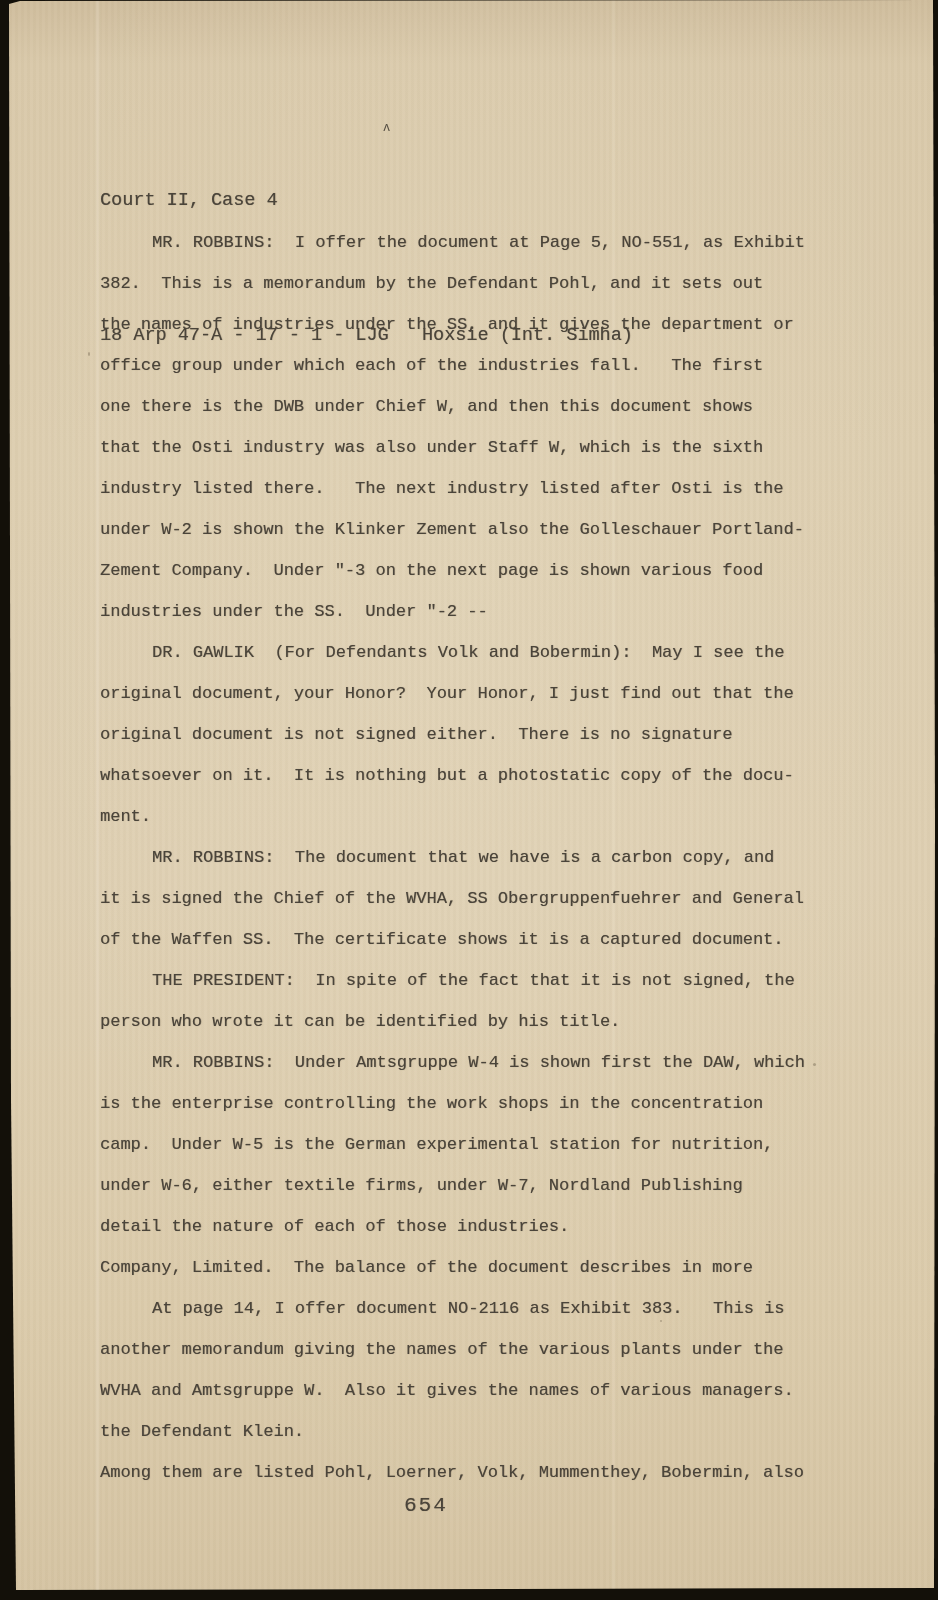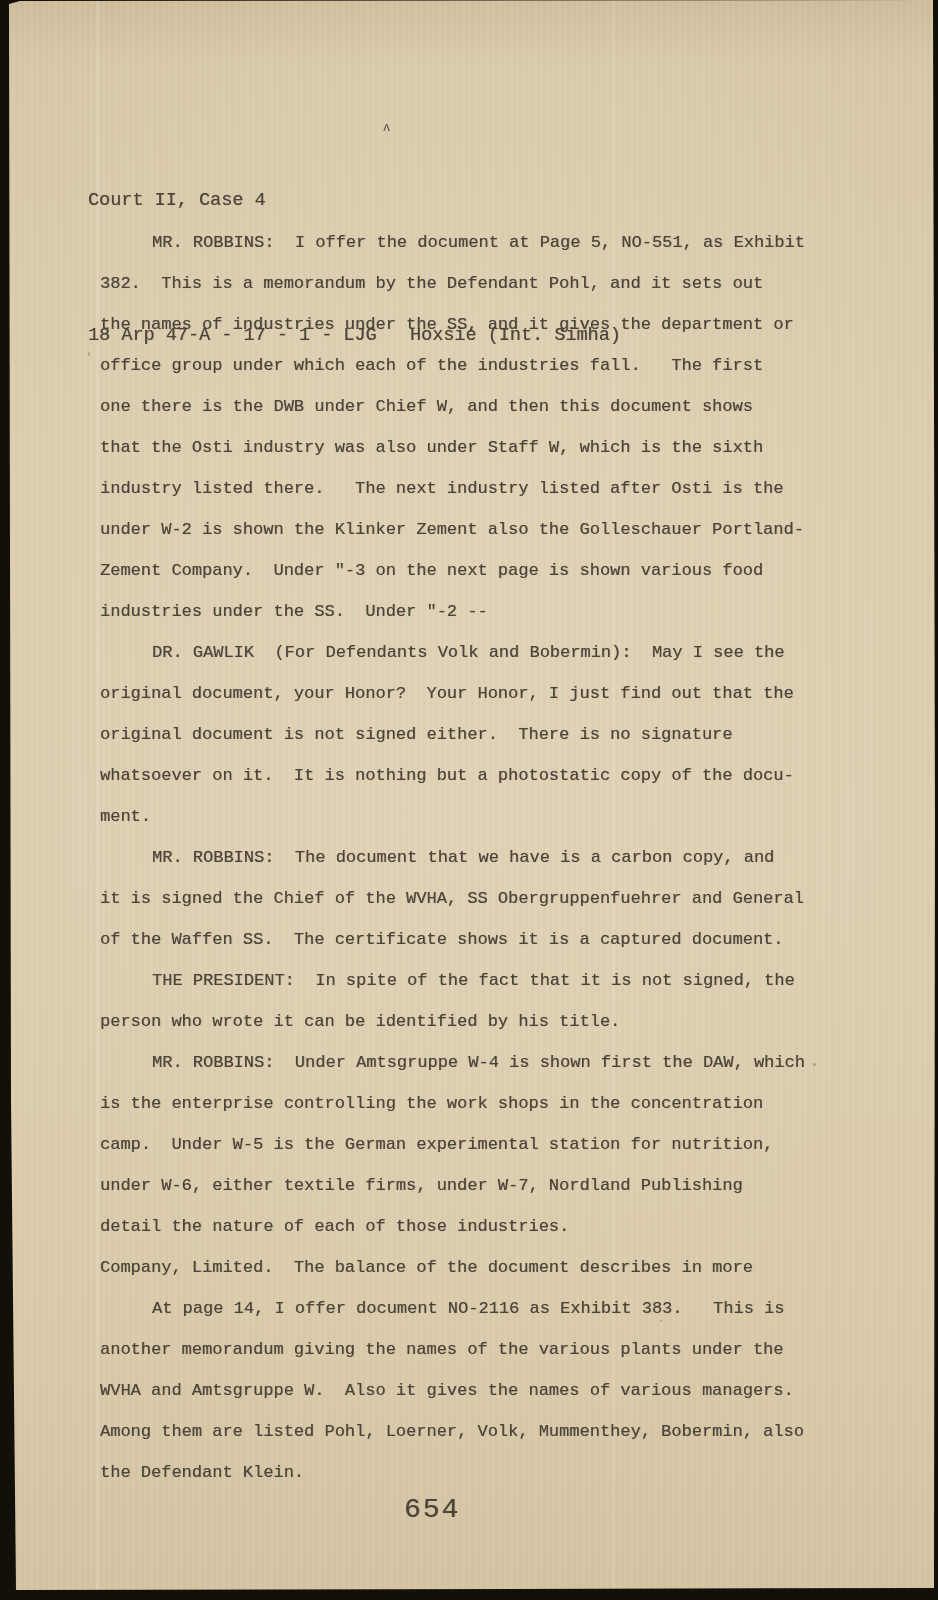--- a/index.html
+++ b/index.html
@@ -33,21 +33,21 @@
     height: 1600px;
     background: rgba(255, 252, 240, 0.18);
     filter: blur(1px);
   }
   .ink {
     color: #4a443a;
     text-shadow: 0.4px 0.4px 0.7px rgba(74, 64, 50, 0.55);
   }
   .header-block {
     position: absolute;
-    left: 88px;
+    left: 100px;
     top: 88px;
     font-size: 18.5px;
     line-height: 45px;
     white-space: pre;
   }
   .annotation-mark {
     position: absolute;
     left: 383px;
     top: 122px;
     font-size: 12px;
@@ -64,21 +64,21 @@
   .tline {
     white-space: pre;
   }
   .tline.first {
     text-indent: 52px;
   }
   .page-number {
     position: absolute;
     left: 404px;
     top: 1494px;
-    font-size: 28px;
+    font-size: 21px;
     letter-spacing: 2px;
   }
   .speck {
     position: absolute;
     background: rgba(90, 78, 58, 0.35);
     border-radius: 50%;
   }
 </style>
 </head>
 <body>
@@ -117,22 +117,22 @@
         <div class="tline">person who wrote it can be identified by his title.</div>
         <div class="tline first">MR. ROBBINS:  Under Amtsgruppe W-4 is shown first the DAW, which</div>
         <div class="tline">is the enterprise controlling the work shops in the concentration</div>
         <div class="tline">camp.  Under W-5 is the German experimental station for nutrition,</div>
         <div class="tline">under W-6, either textile firms, under W-7, Nordland Publishing</div>
         <div class="tline">detail the nature of each of those industries.</div>
         <div class="tline">Company, Limited.  The balance of the document describes in more</div>
         <div class="tline first">At page 14, I offer document NO-2116 as Exhibit 383.   This is</div>
         <div class="tline">another memorandum giving the names of the various plants under the</div>
         <div class="tline">WVHA and Amtsgruppe W.  Also it gives the names of various managers.</div>
+        <div class="tline">the Defendant Klein.</div>
         <div class="tline">Among them are listed Pohl, Loerner, Volk, Mummenthey, Bobermin, also</div>
-        <div class="tline">the Defendant Klein.</div>
       </div>
 
     <div class="page-number ink">654</div>
 
     <div class="speck" style="left: 813px; top: 1063px; width: 3px; height: 3px;"></div>
     <div class="speck" style="left: 88px; top: 352px; width: 2px; height: 4px;"></div>
     <div class="speck" style="left: 660px; top: 1320px; width: 2px; height: 2px;"></div>
   </div>
 </div>
 

